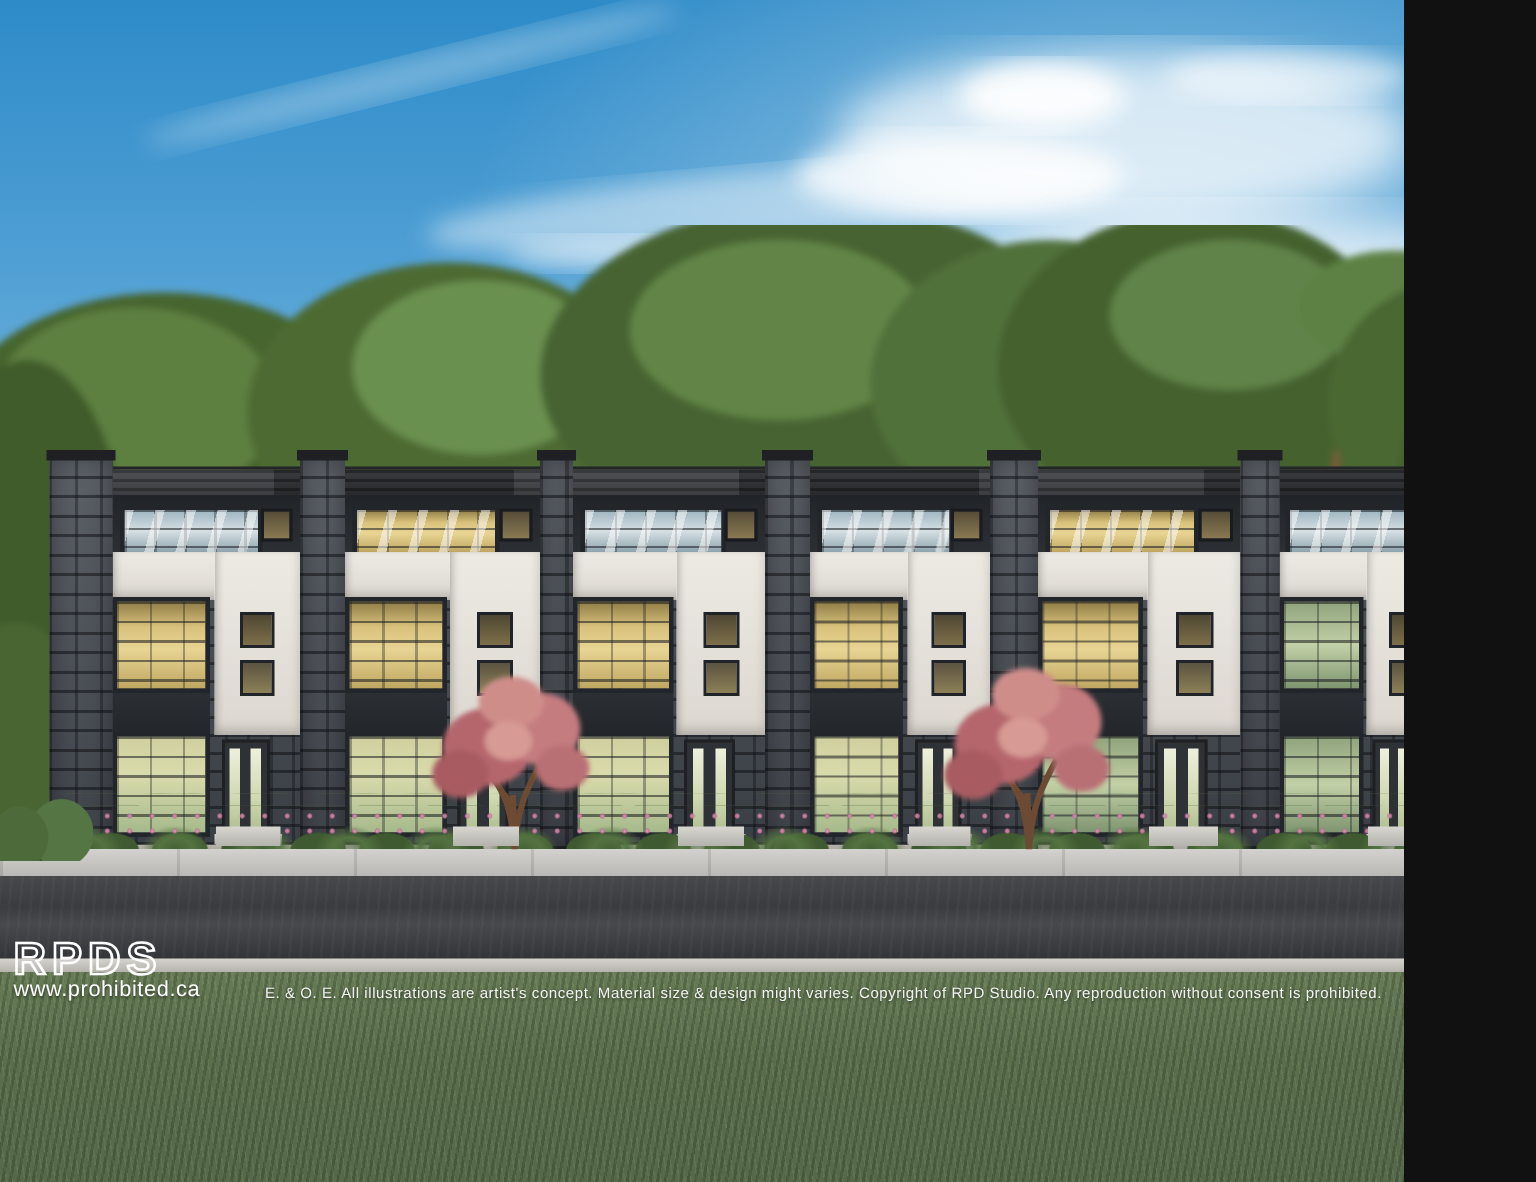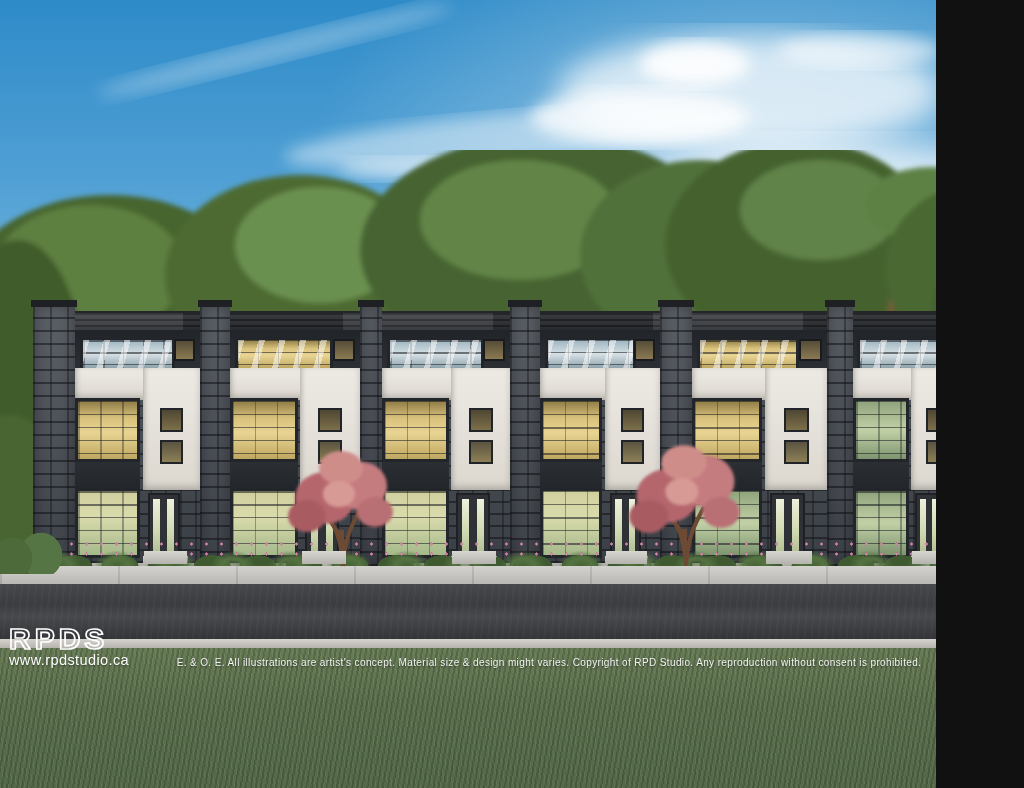--- a/index.html
+++ b/index.html
@@ -352,16 +352,16 @@
       <div class="walk" style="left: 606px; width: 41px;"></div>
       <div class="walk" style="left: 766px; width: 46px;"></div>
       <div class="walk" style="left: 912px; width: 36px;"></div>
     </div>
 
   <div class="brand">
     <svg width="150" height="34" viewBox="0 0 150 34">
       <text x="1" y="27" font-family="Liberation Sans, sans-serif" font-size="30" font-weight="bold" letter-spacing="4" fill="none" stroke="#ffffff" stroke-width="1.7">RPDS</text>
     </svg>
   </div>
-  <div class="site">www.rpdstudio.ca</div>
+  <div class="site">www.prohibited.ca</div>
   <div class="legal">E. &amp; O. E. All illustrations are artist's concept. Material size &amp; design might varies. Copyright of RPD Studio. Any reproduction without consent is prohibited.</div>
 
 </div>
 
 </body></html>

